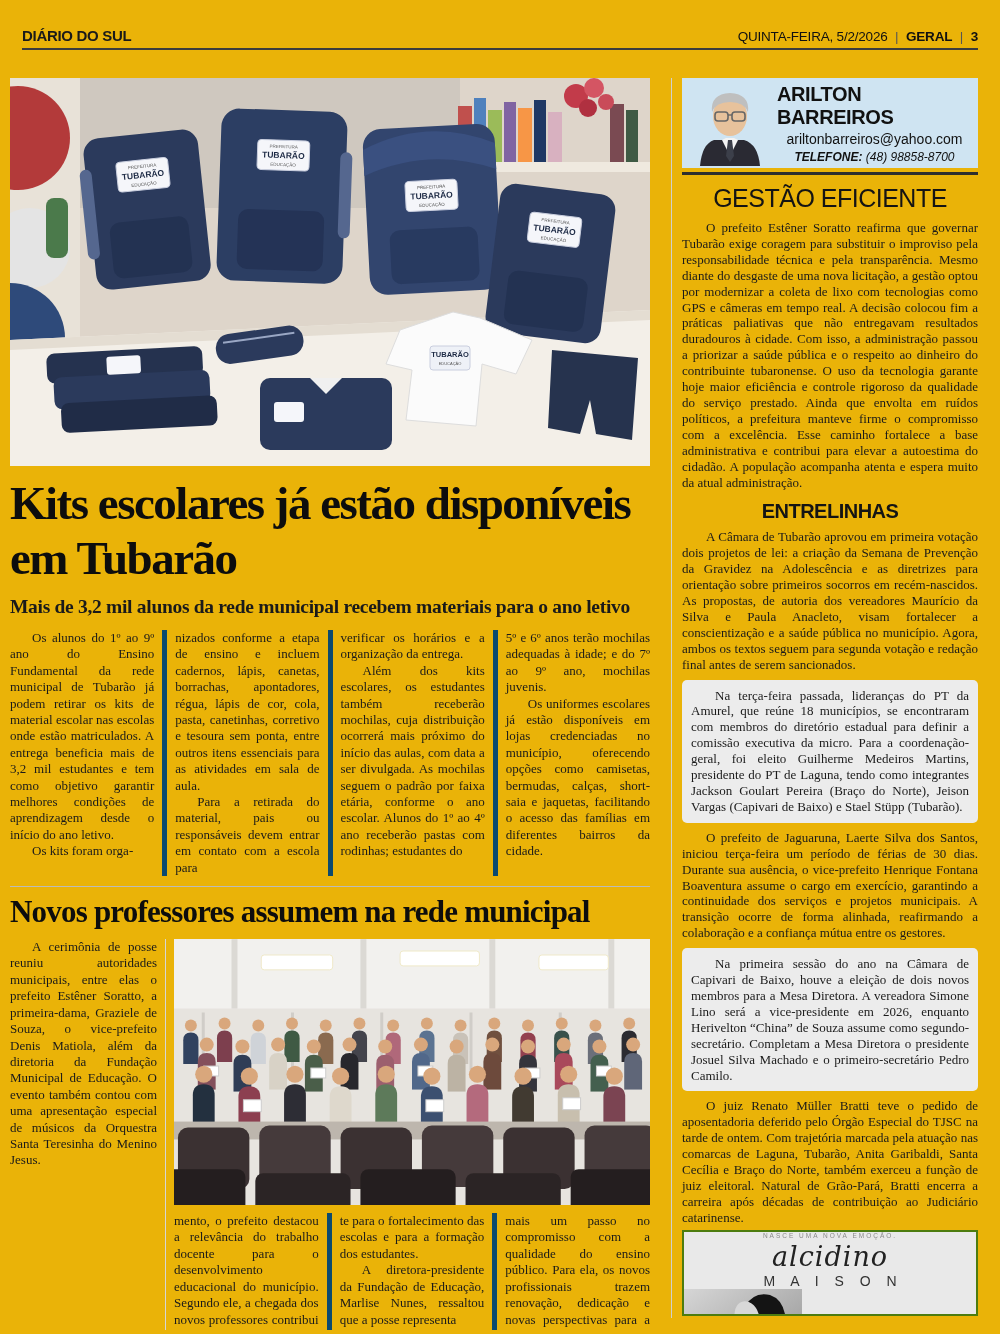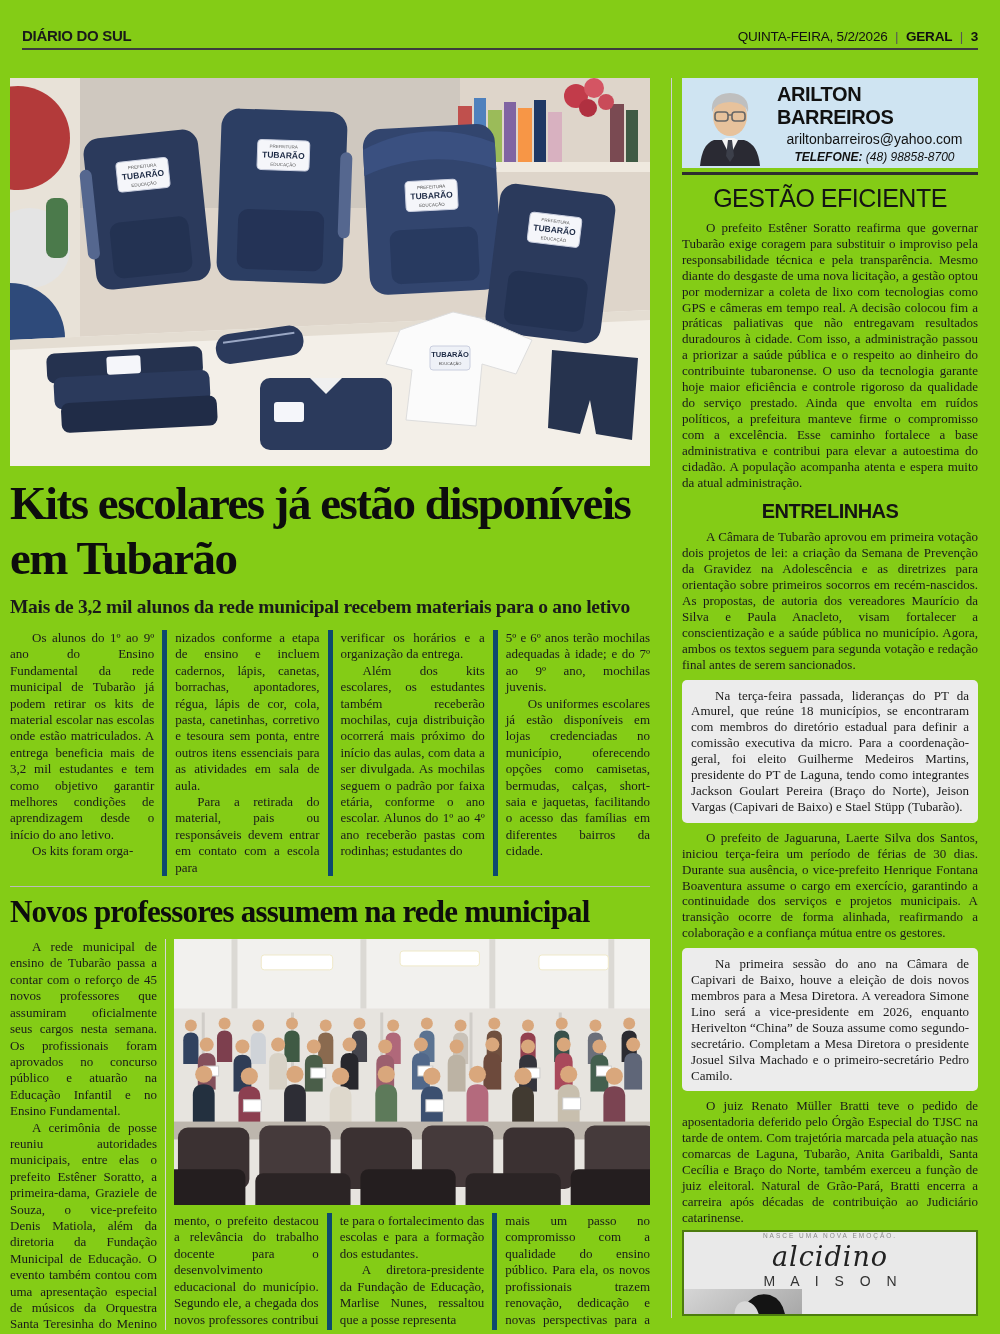--- a/index.html
+++ b/index.html
@@ -1,19 +1,19 @@
 <!DOCTYPE html>
 <html lang="pt"><head>
 <meta charset="utf-8">
 <style>
   * { margin:0; padding:0; box-sizing:border-box; }
   html,body { background:#888; }
   .page {
     position:relative; width:1000px; height:1334px; margin:0 auto;
-    background:#84cc16; overflow:hidden;
+    background:#eab308; overflow:hidden;
     font-family:"Liberation Serif", serif; color:#1a1a1a;
   }
   
   .masthead {
     position:absolute; left:22px; right:22px; top:22px; height:28px;
     border-bottom:2px solid #3c3c3c;
     display:flex; justify-content:space-between; align-items:flex-end;
     font-family:"Liberation Sans", sans-serif; padding-bottom:4px;
   }
   .brand { font-weight:700; font-size:15px; letter-spacing:-0.3px; }
@@ -235,21 +235,20 @@
         <p>Os uniformes escolares já estão disponíveis em lojas credenciadas no município, oferecendo opções como camisetas, bermudas, calças, short-saia e jaquetas, facilitando o acesso das famílias em diferentes bairros da cidade.</p>
       </div>
     </div>
 
     <hr class="rule-a">
 
     <h2 class="headline2">Novos professores assumem na rede municipal</h2>
 
     <div class="row2">
       <div class="colA bodytext">
-        <p>A rede municipal de ensino de Tubarão passa a contar com o reforço de 45 novos professores que assumiram oficialmente seus cargos nesta semana. Os profissionais foram aprovados no concurso público e atuarão na Educação Infantil e no Ensino Fundamental.</p>
         <p>A cerimônia de posse reuniu autoridades municipais, entre elas o prefeito Estêner Soratto, a primeira-dama, Graziele de Souza, o vice-prefeito Denis Matiola, além da diretoria da Fundação Municipal de Educação. O evento também contou com uma apresentação especial de músicos da Orquestra Santa Teresinha do Menino Jesus.</p>
 
       </div>
       <div class="row2-right">
 
         <svg class="photo2" viewBox="0 0 480 268" aria-hidden="true">
           <defs>
             <symbol id="pp" viewBox="0 0 20 42">
               <circle cx="10" cy="6.5" r="5.5" fill="#d9a77c"></circle>
               <path d="M3 42 V20 q0 -7 7 -7 q7 0 7 7 V42 Z" fill="currentColor"></path>

